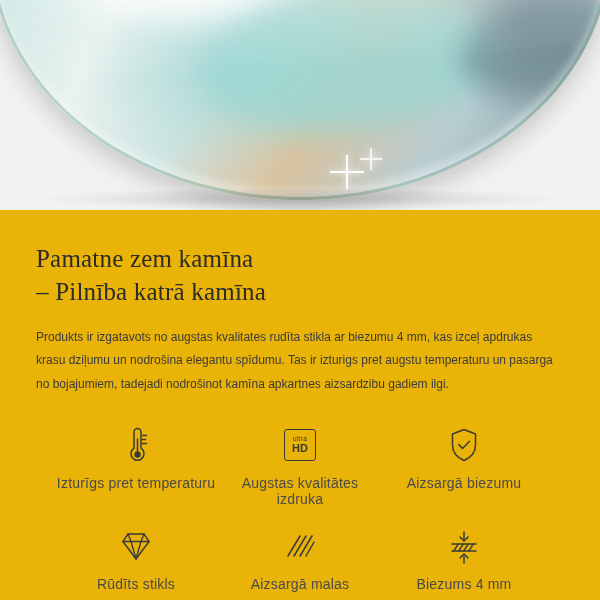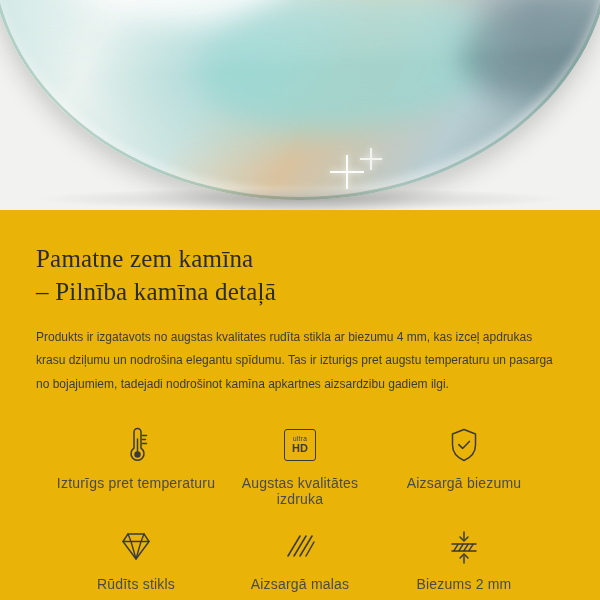--- a/index.html
+++ b/index.html
@@ -190,21 +190,21 @@
       <div class="hero-rim"></div>
     </div>
     <div class="sparkle sp1"></div>
     <div class="sparkle sp2"></div>
     <div class="hero-shadow"></div>
   </div>
 
   <div class="content">
     <h1 class="title">
       <span class="line">Pamatne zem kamīna</span>
-      <span class="line">– Pilnība kamīna detaļā</span>
+      <span class="line">– Pilnība katrā kamīna</span>
     </h1>
     <p class="body-text">Produkts ir izgatavots no augstas kvalitates rudīta stikla ar biezumu 4 mm, kas izceļ apdrukas krasu dziļumu un nodrošina elegantu spīdumu. Tas ir izturigs pret augstu temperaturu un pasarga no bojajumiem, tadejadi nodrošinot kamīna apkartnes aizsardzibu gadiem ilgi.</p>
 
     <div class="features">
 
       <div class="feature">
         <div class="feature-icon">
           <svg width="30" height="38" viewBox="0 0 30 38" fill="none" stroke="#3a3a3a" stroke-width="1.5" stroke-linecap="round">
             <path d="M13 6a3.5 3.5 0 0 1 7 0v16.2a6.5 6.5 0 1 1-7 0V6z"></path>
             <path d="M16.5 13v12.5"></path>
@@ -262,18 +262,18 @@
           <svg width="34" height="36" viewBox="0 0 34 36" fill="none" stroke="#3a3a3a" stroke-width="1.5" stroke-linecap="round">
             <path d="M17 4v7"></path>
             <path d="M13 9l4 4 4-4"></path>
             <path d="M5 16h24"></path>
             <path d="M5 23h24"></path>
             <path d="M7 22.6 11 16.4M12 22.6 16 16.4M17 22.6 21 16.4M22 22.6 26 16.4"></path>
             <path d="M17 35v-7"></path>
             <path d="M13 30l4-4 4 4"></path>
           </svg>
         </div>
-        <div class="feature-label">Biezums 2 mm</div>
+        <div class="feature-label">Biezums 4 mm</div>
       </div>
 
     </div>
   </div>
 </div>
 
 </body></html>

